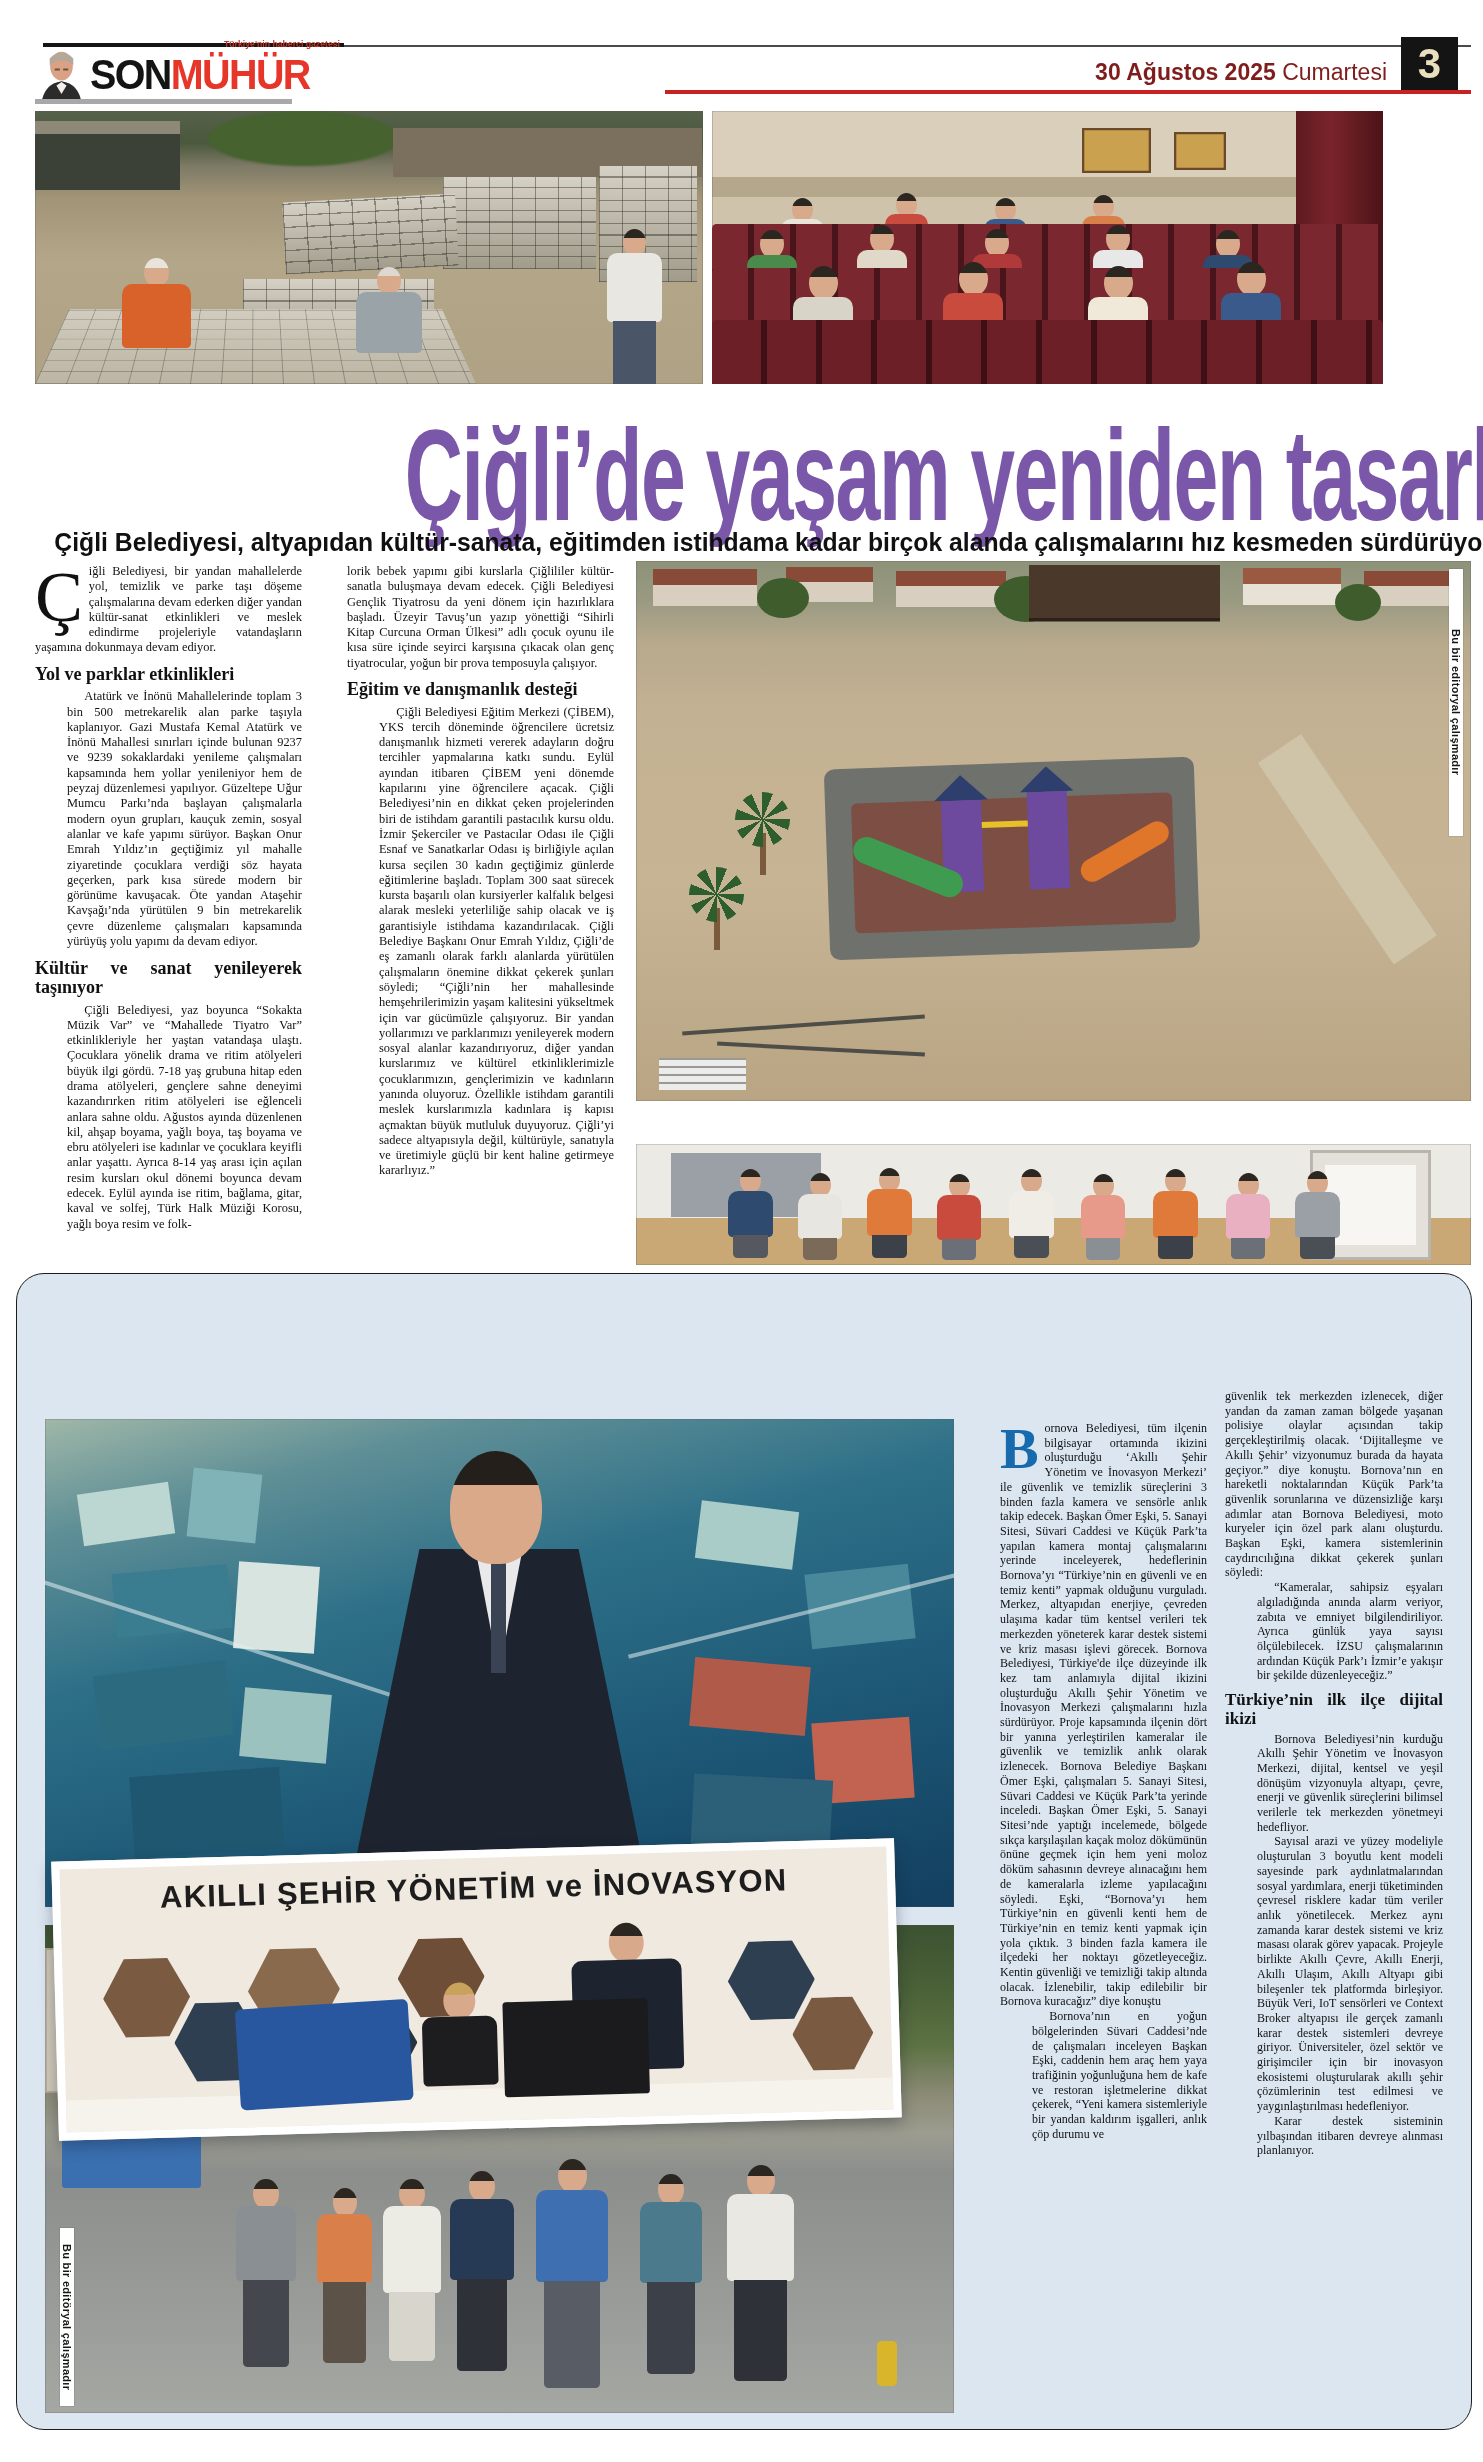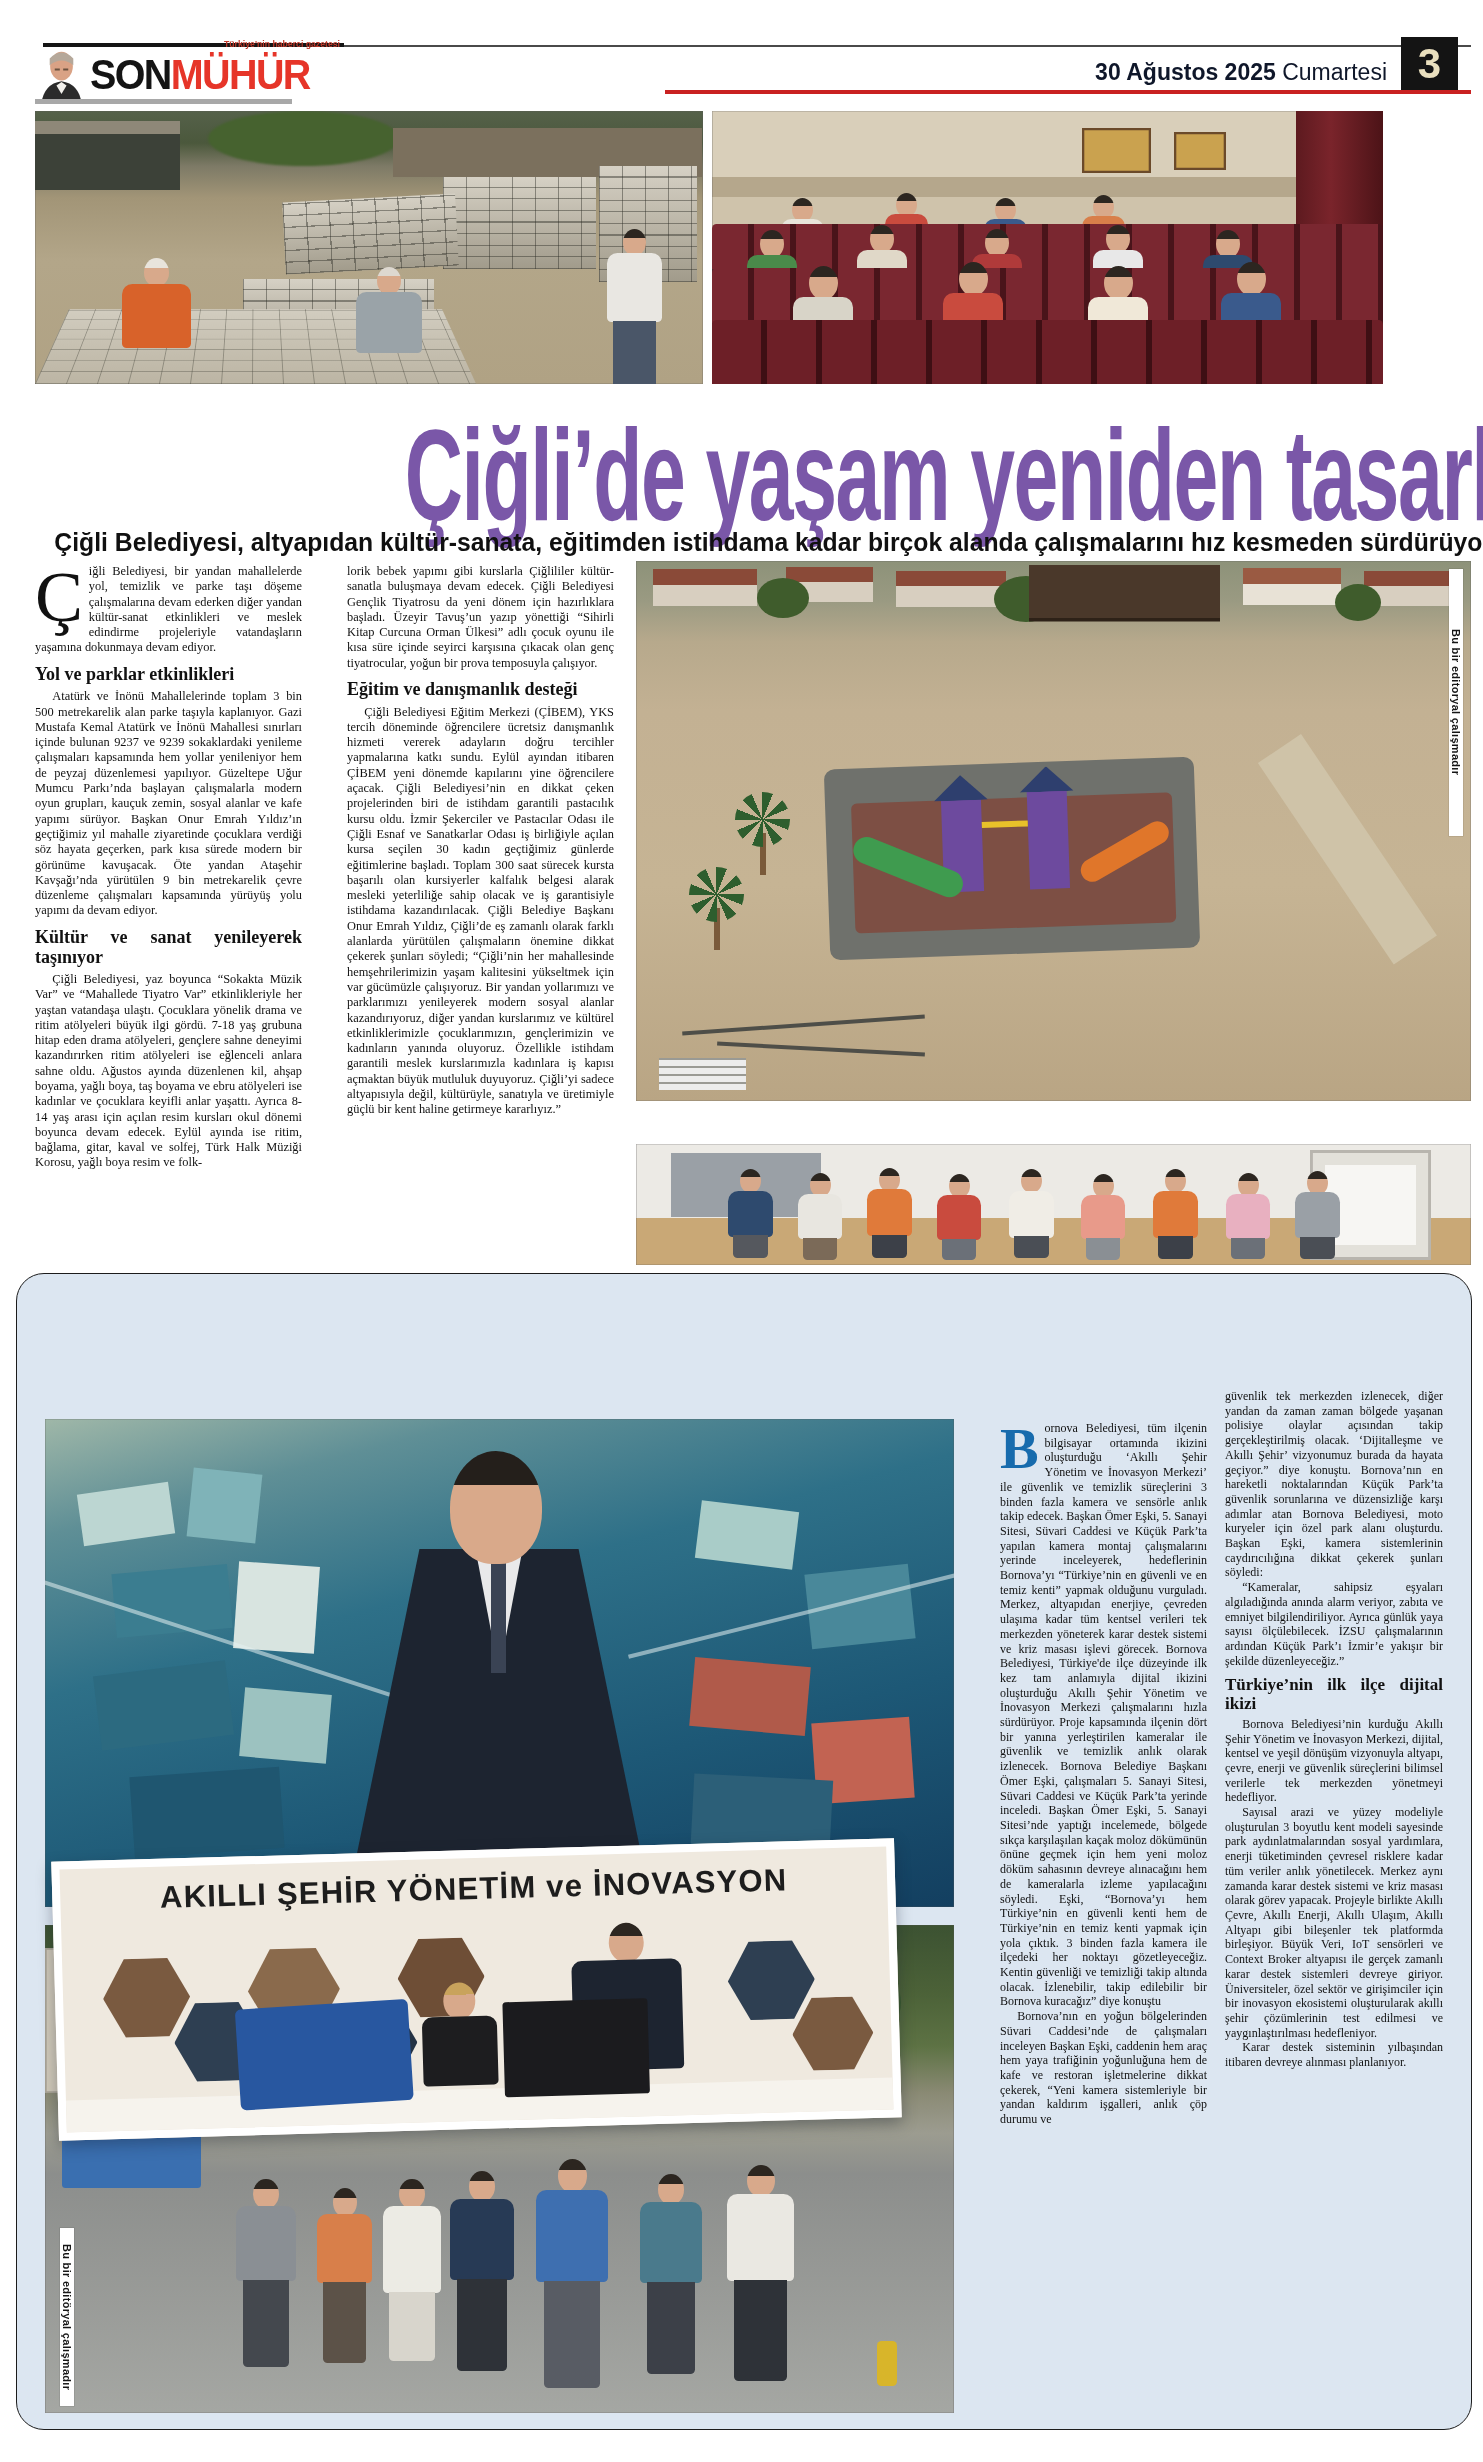--- a/index.html
+++ b/index.html
@@ -10,21 +10,21 @@
   
   .rule-top-left{left:43px;top:43px;width:301px;height:3.5px;background:#151515;}
   .rule-top-right{left:344px;top:45px;width:1127px;height:1.7px;background:#4a4a4a;}
   .logo-wrap{left:35px;top:46px;width:301px;height:58px;}
   .logo-portrait{left:0;top:-1.2px;width:53px;height:59px;}
   .logo-text{left:55px;top:4.6px;font-family:"Liberation Sans",sans-serif;font-weight:700;font-size:42px;letter-spacing:-1.7px;white-space:nowrap;transform:scaleX(.94);transform-origin:left;}
   .logo-son{color:#141414;}
   .logo-muhur{color:#e63529;}
   .logo-tagline{left:155px;top:-7px;width:150px;text-align:right;font-family:"Liberation Sans",sans-serif;font-weight:700;font-size:8.7px;color:#c0392b;}
   .rule-logo{left:35px;top:99px;width:257px;height:5.2px;background:#a8a8a8;}
-  .masthead-date{left:867px;top:59px;width:520px;text-align:right;font-family:"Liberation Sans",sans-serif;font-size:23px;color:#0f172a;white-space:nowrap;}
+  .masthead-date{left:867px;top:59px;width:520px;text-align:right;font-family:"Liberation Sans",sans-serif;font-size:23px;color:#7f1d1d;white-space:nowrap;}
   .masthead-date b{font-weight:700;}
   .pagenum{left:1401px;top:37px;width:57px;height:53px;background:#141414;color:#e9dfbe;font-family:"Liberation Sans",sans-serif;font-weight:700;font-size:42px;display:flex;align-items:center;justify-content:center;}
   .rule-red{left:665px;top:90px;width:806px;height:4px;background:#c92121;}
 
   
   .fig{overflow:hidden;box-shadow:0 0 0 0.6px rgba(90,90,90,.45) inset;}
   .pp{position:absolute;display:flex;flex-direction:column;align-items:center;}
   .pp .h{width:var(--hw,19.7px);height:var(--hh,23px);border-radius:50%;background:linear-gradient(180deg,var(--hair,#2c2620) 0 33%,var(--skin,#d8a98b) 33%);}
   .pp .b{width:var(--bw,40px);height:var(--bh,40px);background:var(--shirt,#888);border-radius:10.4px 10.4px 4.6px 4.6px;margin-top:-2.9px;}
   .pp .l{width:calc(var(--bw,40px)*.78);height:var(--lh,0px);background:var(--pants,#3c4048);border-radius:0 0 4.6px 4.6px;margin-top:-1.2px;}
@@ -67,21 +67,21 @@
 
   
   .headline-purple{left:0;top:398px;width:1484px;text-align:center;white-space:nowrap;}
   .headline-purple span{display:inline-block;font-family:"Liberation Sans",sans-serif;font-weight:700;font-size:130px;line-height:1.0;color:#7a57a8;transform:scaleX(.62);letter-spacing:-2.3px;}
   .subheadline{left:0;top:518px;width:1484px;text-align:center;white-space:nowrap;}
   .subheadline span{display:inline-block;font-family:"Liberation Sans",sans-serif;font-weight:700;font-size:26.6px;color:#101010;transform:scaleX(.93);}
 
   
   .col{position:absolute;text-align:justify;font-size:12.4px;line-height:15.3px;overflow:hidden;}
   .col p{margin:0;}
-  .col .ind{text-indent:17.3px;}
+  .col .ind{text-indent:17.3px;margin-left:32px;}
   .col h3{font-size:18px;line-height:19.7px;margin:9.2px 0 4.6px 0;font-weight:700;}
   .dropcap{float:left;font-size:72px;line-height:.82;padding:3.5px 5.8px 0 0;font-weight:400;}
   .dropcap-b{float:left;font-size:58px;line-height:.8;padding:4.6px 5.8px 0 0;font-weight:700;color:#176bad;font-family:"Liberation Serif",serif;}
   .a1c1{left:35px;top:564px;width:267px;height:691px;}
   .a1c2{left:347px;top:564px;width:267px;height:691px;}
 
   .vcap{position:absolute;background:#fff;color:#151515;font-family:"Liberation Sans",sans-serif;font-weight:700;font-size:11px;writing-mode:vertical-rl;text-align:center;letter-spacing:0.3px;padding:3.5px 1.2px;box-shadow:0 0 0 0.6px rgba(0,0,0,.12);}
 
   
   .bbox{left:16px;top:1273px;width:1454px;height:1155px;background:#dce6f1;border:1.7px solid #1c1c1c;border-radius:28px;}

